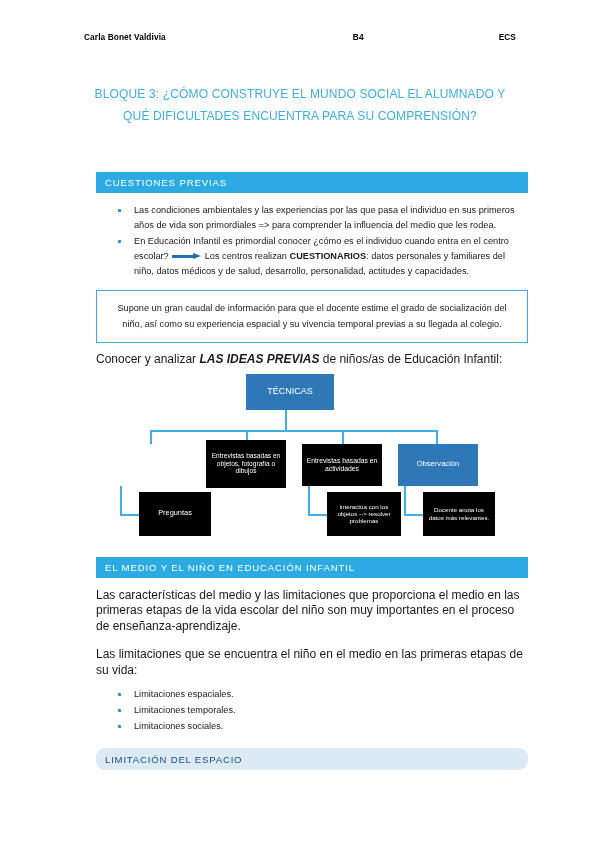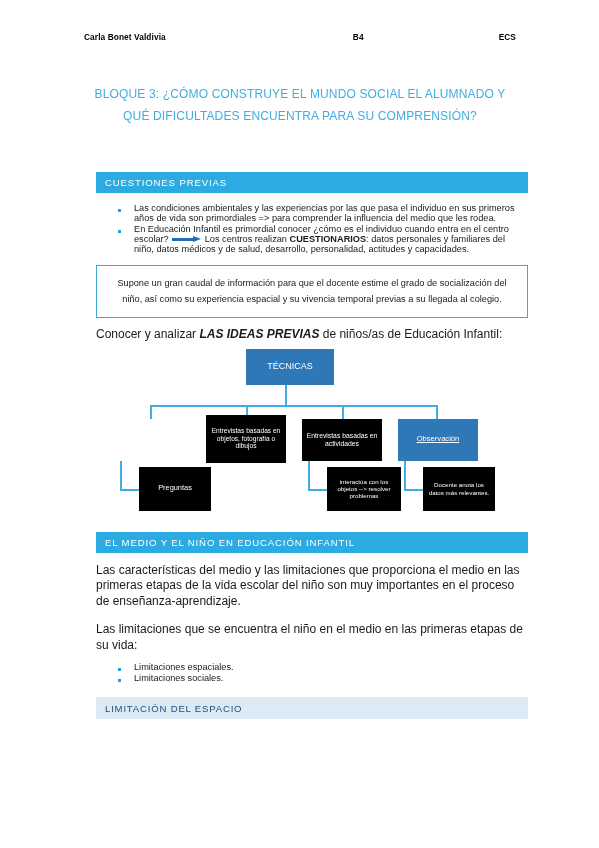--- a/index.html
+++ b/index.html
@@ -86,21 +86,21 @@
   }
 
   ul.bullets {
     margin: 0;
     padding: 0 0 0 38px;
     list-style: none;
   }
   ul.bullets li {
     position: relative;
     font-size: 9.2px;
-    line-height: 10px;
+    line-height: 15px;
     color: #1a1a1a;
     margin-bottom: 1px;
     padding-right: 4px;
   }
   ul.bullets li::before {
     content: "";
     position: absolute;
     left: -16px;
     top: 6px;
     width: 3.4px;
@@ -229,21 +229,21 @@
       <div class="dbox dark" style="left:150px; top:0px; width:88px; height:36px; font-size:9px;">
         <span class="dlabel">TÉCNICAS</span>
       </div>
 
       <div class="dbox light" style="left:110px; top:66px; width:80px; height:48px; font-size:6.6px;">
         <span class="dlabel">Entrevistas basadas en objetos, fotografía o dibujos</span>
       </div>
       <div class="dbox light" style="left:206px; top:70px; width:80px; height:42px; font-size:6.8px;">
         <span class="dlabel">Entrevistas basadas en actividades</span>
       </div>
-      <div class="dbox mid" style="left:302px; top:70px; width:80px; height:42px; font-size:7.6px;text-decoration:underline;">
+      <div class="dbox mid" style="left:302px; top:70px; width:80px; height:42px; font-size:7.6px;">
         <span class="dlabel">Observación</span>
       </div>
 
       <div class="conn" style="left:24px; top:112px; width:2px; height:30px;"></div>
       <div class="conn" style="left:24px; top:140px; width:20px; height:2px;"></div>
 
       <div class="conn" style="left:212px; top:112px; width:2px; height:30px;"></div>
       <div class="conn" style="left:212px; top:140px; width:20px; height:2px;"></div>
 
       <div class="conn" style="left:308px; top:112px; width:2px; height:30px;"></div>
@@ -265,22 +265,23 @@
     <p class="para">Las características del medio y las limitaciones que proporciona el medio en las primeras etapas de la vida escolar del niño son muy importantes en el proceso de enseñanza-aprendizaje.</p>
 
     <div class="spacer-md"></div>
 
     <p class="para">Las limitaciones que se encuentra el niño en el medio en las primeras etapas de su vida:</p>
 
     <div style="height:8px;"></div>
 
     <ul class="bullets">
       <li><span>Limitaciones espaciales.</span></li>
+      <li><span>Limitaciones temporales.</span></li>
       <li><span>Limitaciones sociales.</span></li>
     </ul>
 
-    <div class="bar-secondary" style="margin-top:14px;">LIMITACIÓN DEL ESPACIO</div>
+    <div class="bar-secondary" style="margin-top:14px;border-radius:9px;">LIMITACIÓN DEL ESPACIO</div>
 
     <div style="height:12px;"></div>
 
 
   </div>
 </div>
 
 </body></html>

